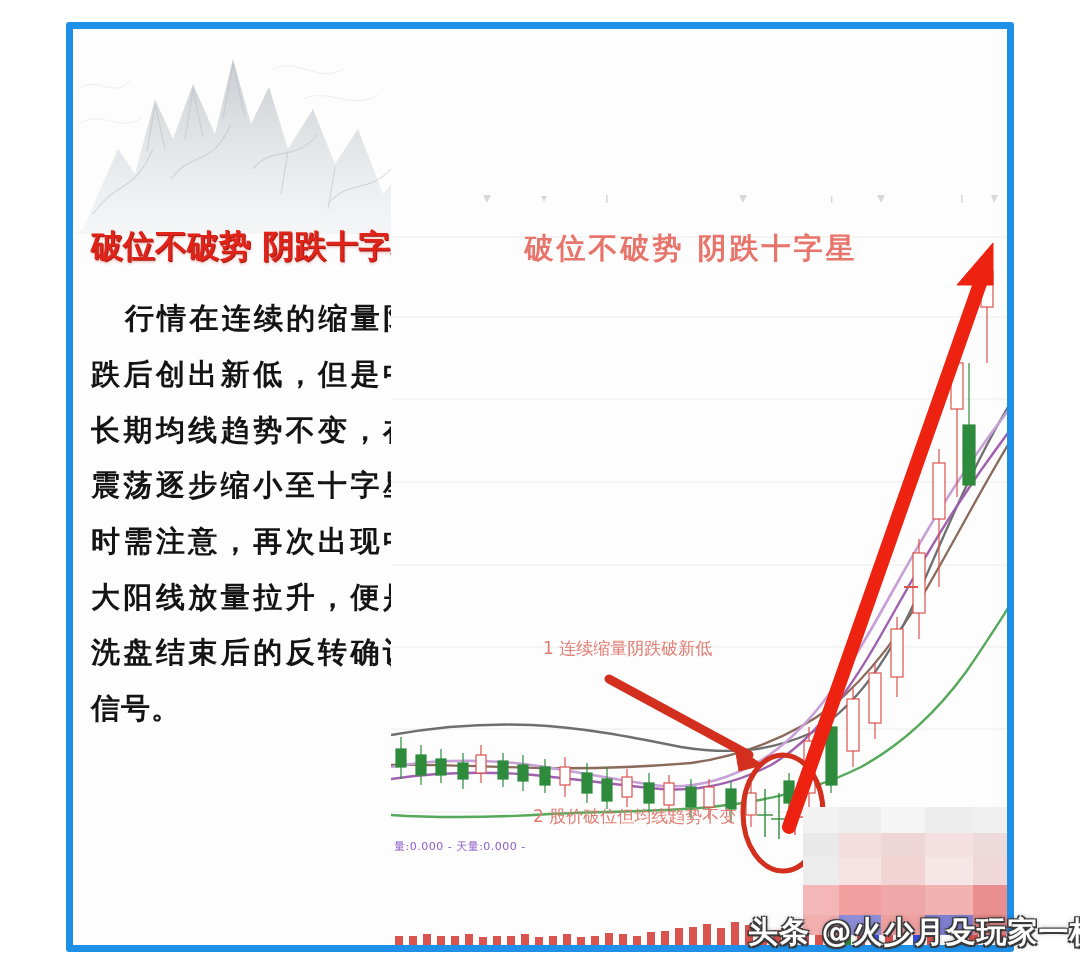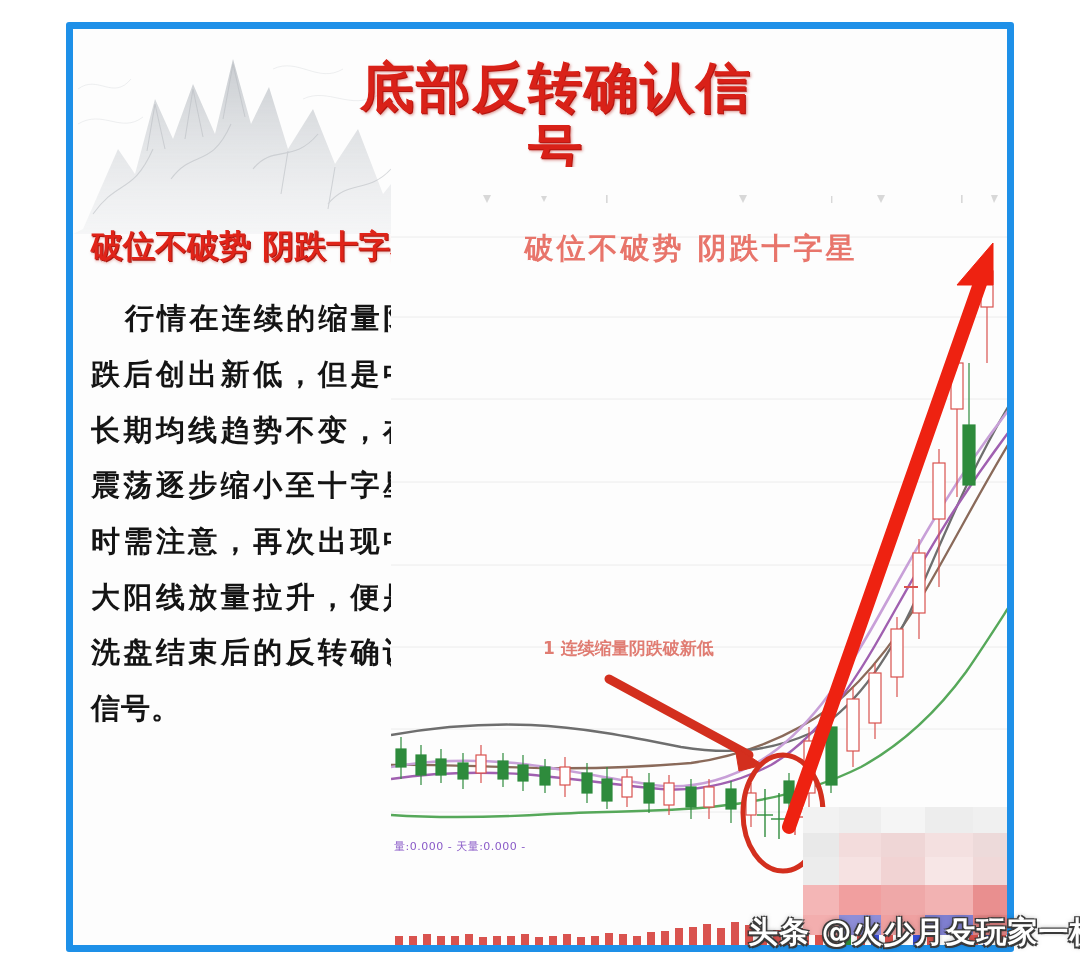--- a/index.html
+++ b/index.html
@@ -34,21 +34,21 @@
 
   
   .chart-panel{position:absolute;left:318px;top:138px;width:623px;height:785px;
       background:#fdfdfd;overflow:hidden;}
   .chart-panel svg{display:block;}
 
   .chart-caption{position:absolute;left:120px;top:62px;width:360px;text-align:center;
       font-size:29px;font-weight:bold;color:#E8756B;letter-spacing:3px;white-space:nowrap;
       font-family:"DejaVu Sans","Liberation Sans",sans-serif;}
 
-  .anno{position:absolute;font-size:17px;font-weight:bold;color:#E07C72;white-space:nowrap;
+  .anno{position:absolute;font-size:17px;font-weight:normal;color:#E07C72;white-space:nowrap;
       font-family:"DejaVu Sans","Liberation Sans",sans-serif;}
   .anno-1{left:152px;top:470px;}
   .anno-2{left:142px;top:638px;}
   .anno-3{left:418px;top:648px;}
 
   .vol-label{position:absolute;left:3px;top:672px;font-size:11px;font-weight:normal;
       color:#8A5BC8;white-space:nowrap;letter-spacing:.5px;
       font-family:"DejaVu Sans","Liberation Sans",sans-serif;}
 
   
@@ -85,21 +85,20 @@
             <path d="M20 185 C45 150 60 165 80 120 M98 150 C120 120 138 140 158 95
                      M180 140 C200 115 220 135 245 105 M255 175 C275 150 295 165 318 140"></path>
           </g>
           <g stroke="#aab0b6" stroke-width=".8" fill="none" opacity=".4">
             <path d="M5 60 C25 45 40 72 58 50 M5 95 C30 80 48 105 70 88
                      M200 40 C225 28 245 55 270 40 M230 70 C255 58 278 82 305 66"></path>
           </g>
         </svg>
       </div>
 
-      <div class="title">底部反转确认信号</div>
 
       <div class="left-col">
         <div class="subtitle">破位不破势 阴跌十字星</div>
         <div class="body-text">行情在连续的缩量阴跌后创出新低，但是中长期均线趋势不变，在震荡逐步缩小至十字星时需注意，再次出现中大阳线放量拉升，便是洗盘结束后的反转确认信号。</div>
       </div>
 
       <div class="chart-panel">
 
         <svg width="623" height="785" viewBox="0 0 623 785">
           <rect x="0" y="0" width="623" height="785" fill="#fdfdfd"></rect>
@@ -233,20 +232,21 @@
 
           <g stroke="#EE2211" fill="#EE2211">
             <line x1="398" y1="660" x2="592" y2="108" stroke-width="14" stroke-linecap="round"></line>
             <polygon points="602,76 566,118 602,118"></polygon>
           </g>
         </svg>
 
         <div class="chart-caption">破位不破势    阴跌十字星</div>
 
         <div class="anno anno-1">1 连续缩量阴跌破新低</div>
+        <div class="anno anno-2">2 股价破位但均线趋势不变</div>
         <div class="anno anno-3">3 十字星后中大阳线反转</div>
 
         <div class="vol-label">量:0.000 - 天量:0.000 -</div>
 
         <svg width="623" height="120" viewBox="0 0 623 120" style="position:absolute;left:0;top:665px;">
           <g fill="#D9534F">
             <rect x="4" y="104" width="8" height="14"></rect>
               <rect x="18" y="104" width="8" height="14"></rect>
             <rect x="32" y="102" width="8" height="16"></rect>
               <rect x="46" y="104" width="8" height="14"></rect>

